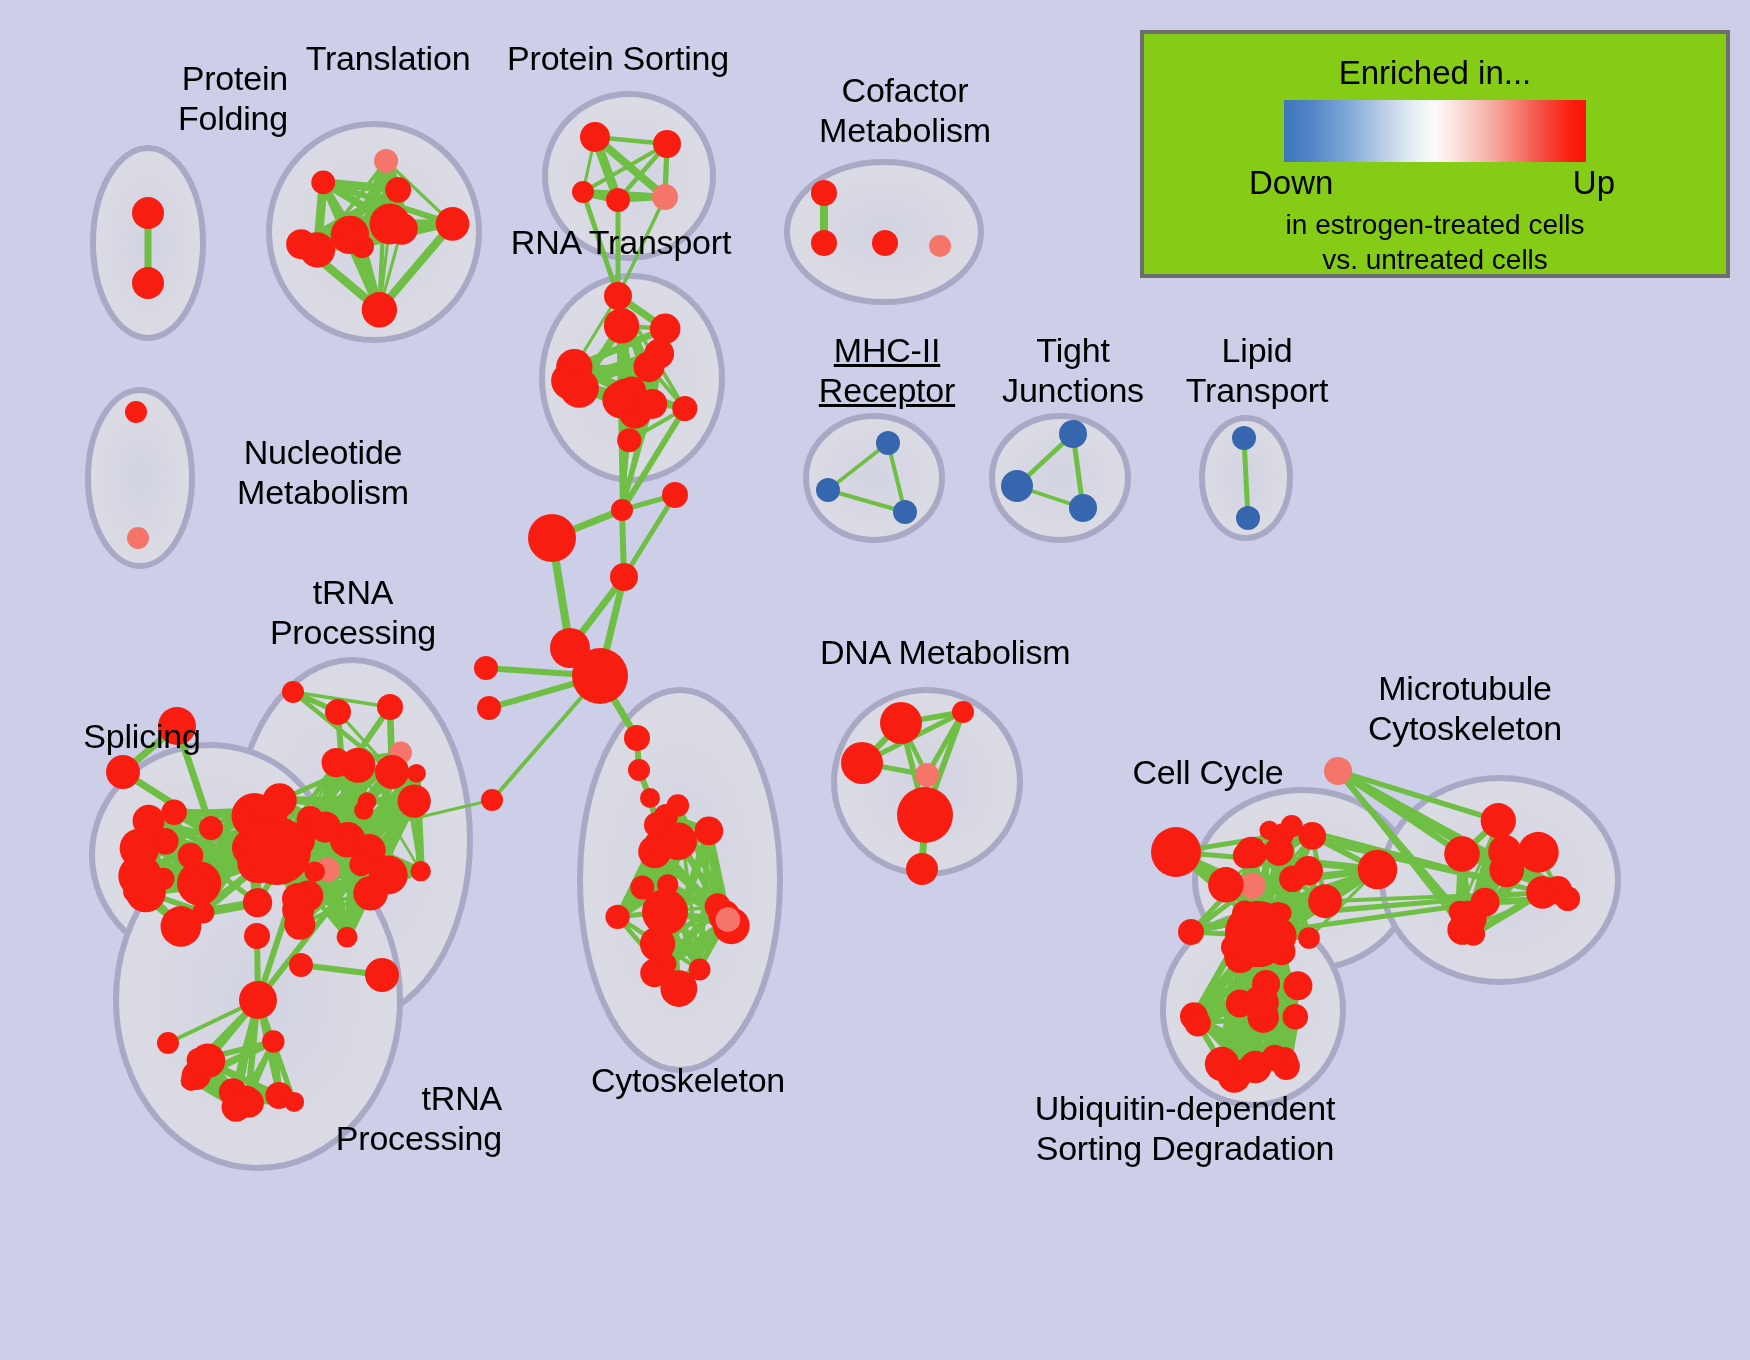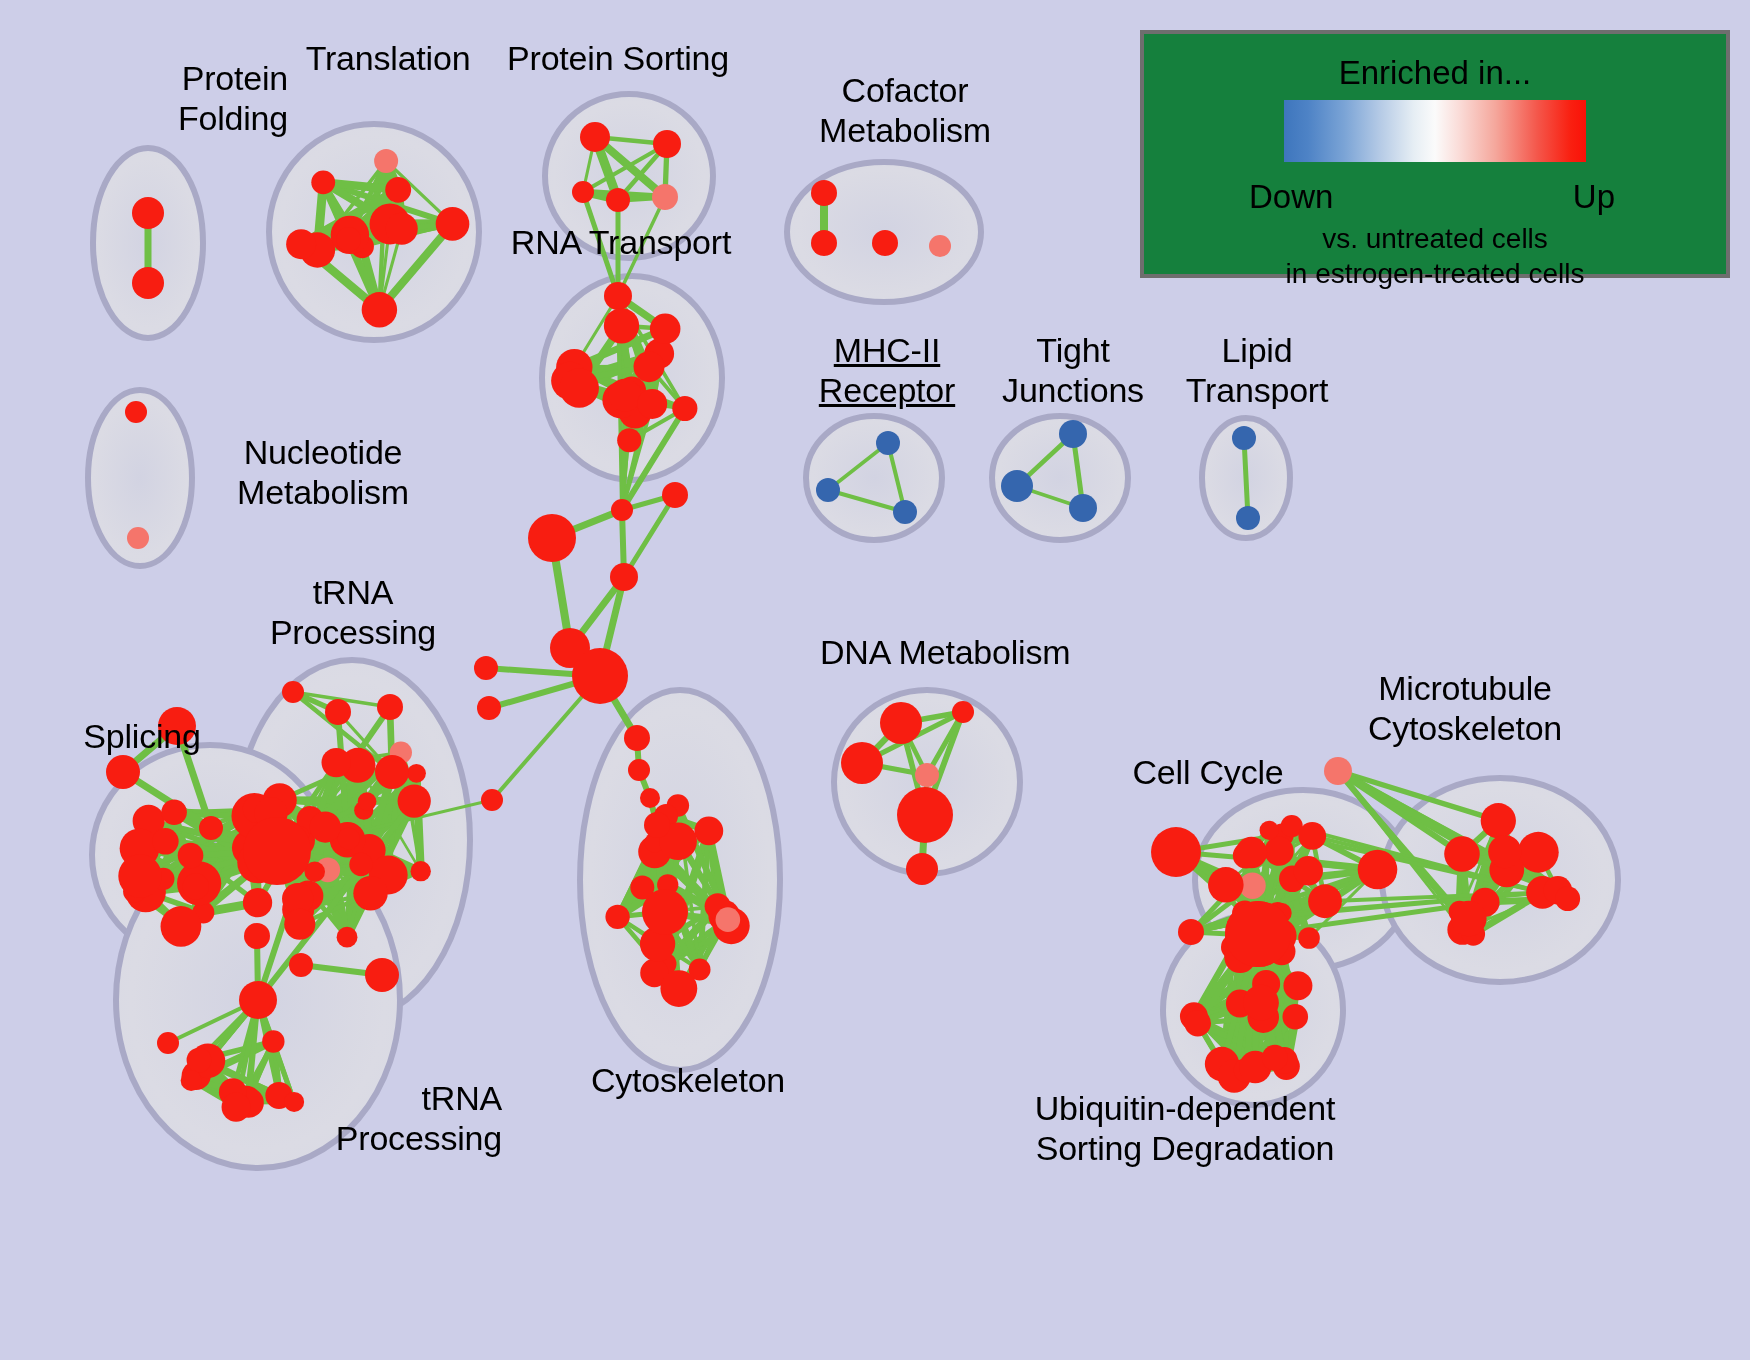--- a/index.html
+++ b/index.html
@@ -20,41 +20,41 @@
     font-weight:400;
     white-space:pre;
     text-align:center;
     letter-spacing:-0.2px;
   }
   
   #legend{
     position:absolute;
     left:1140px;top:30px;
     width:590px;height:248px;
-    background:#15803d;
+    background:#84cc16;
     border:4px solid #6e6e6e;
     box-sizing:border-box;
   }
   #legend .title{
     text-align:center;
     font-size:33px;
     color:#000;
     margin-top:20px;
   }
   #legend .bar{
     margin:8px auto 0 auto;
     width:302px;height:62px;
     background:linear-gradient(to right,
       #3e76bd 0%, #4e83c6 8%, #7ba4d6 20%, #b6cbe6 32%,
       #e6eef4 43%, #fbfbfb 50%, #fadcd8 58%, #f5a79c 70%,
       #f4564a 84%, #f91f10 95%, #fa1108 100%);
   }
   #legend .ends{
     position:relative;
-    width:372px;margin:16px auto 0 auto;
+    width:372px;margin:2px auto 0 auto;
     height:42px;
   }
   #legend .ends .down{position:absolute;left:0;top:0;font-size:33px;}
   #legend .ends .up{position:absolute;right:6px;top:0;font-size:33px;}
   #legend .sub{
     text-align:center;font-size:28px;line-height:33px;color:#000;margin-top:2px;
   }
 </style>
 </head>
 <body>
@@ -1183,17 +1183,17 @@
 Sorting Degradation</div>
     </div>
 
   <div id="legend">
     <div class="title">Enriched in...</div>
     <div class="bar"></div>
     <div class="ends">
       <span class="down">Down</span>
       <span class="up">Up</span>
     </div>
+    <div class="sub">in estrogen-treated cells</div>
     <div class="sub">vs. untreated cells</div>
-    <div class="sub">in estrogen-treated cells</div>
   </div>
 
 </div>
 
 </body></html>

